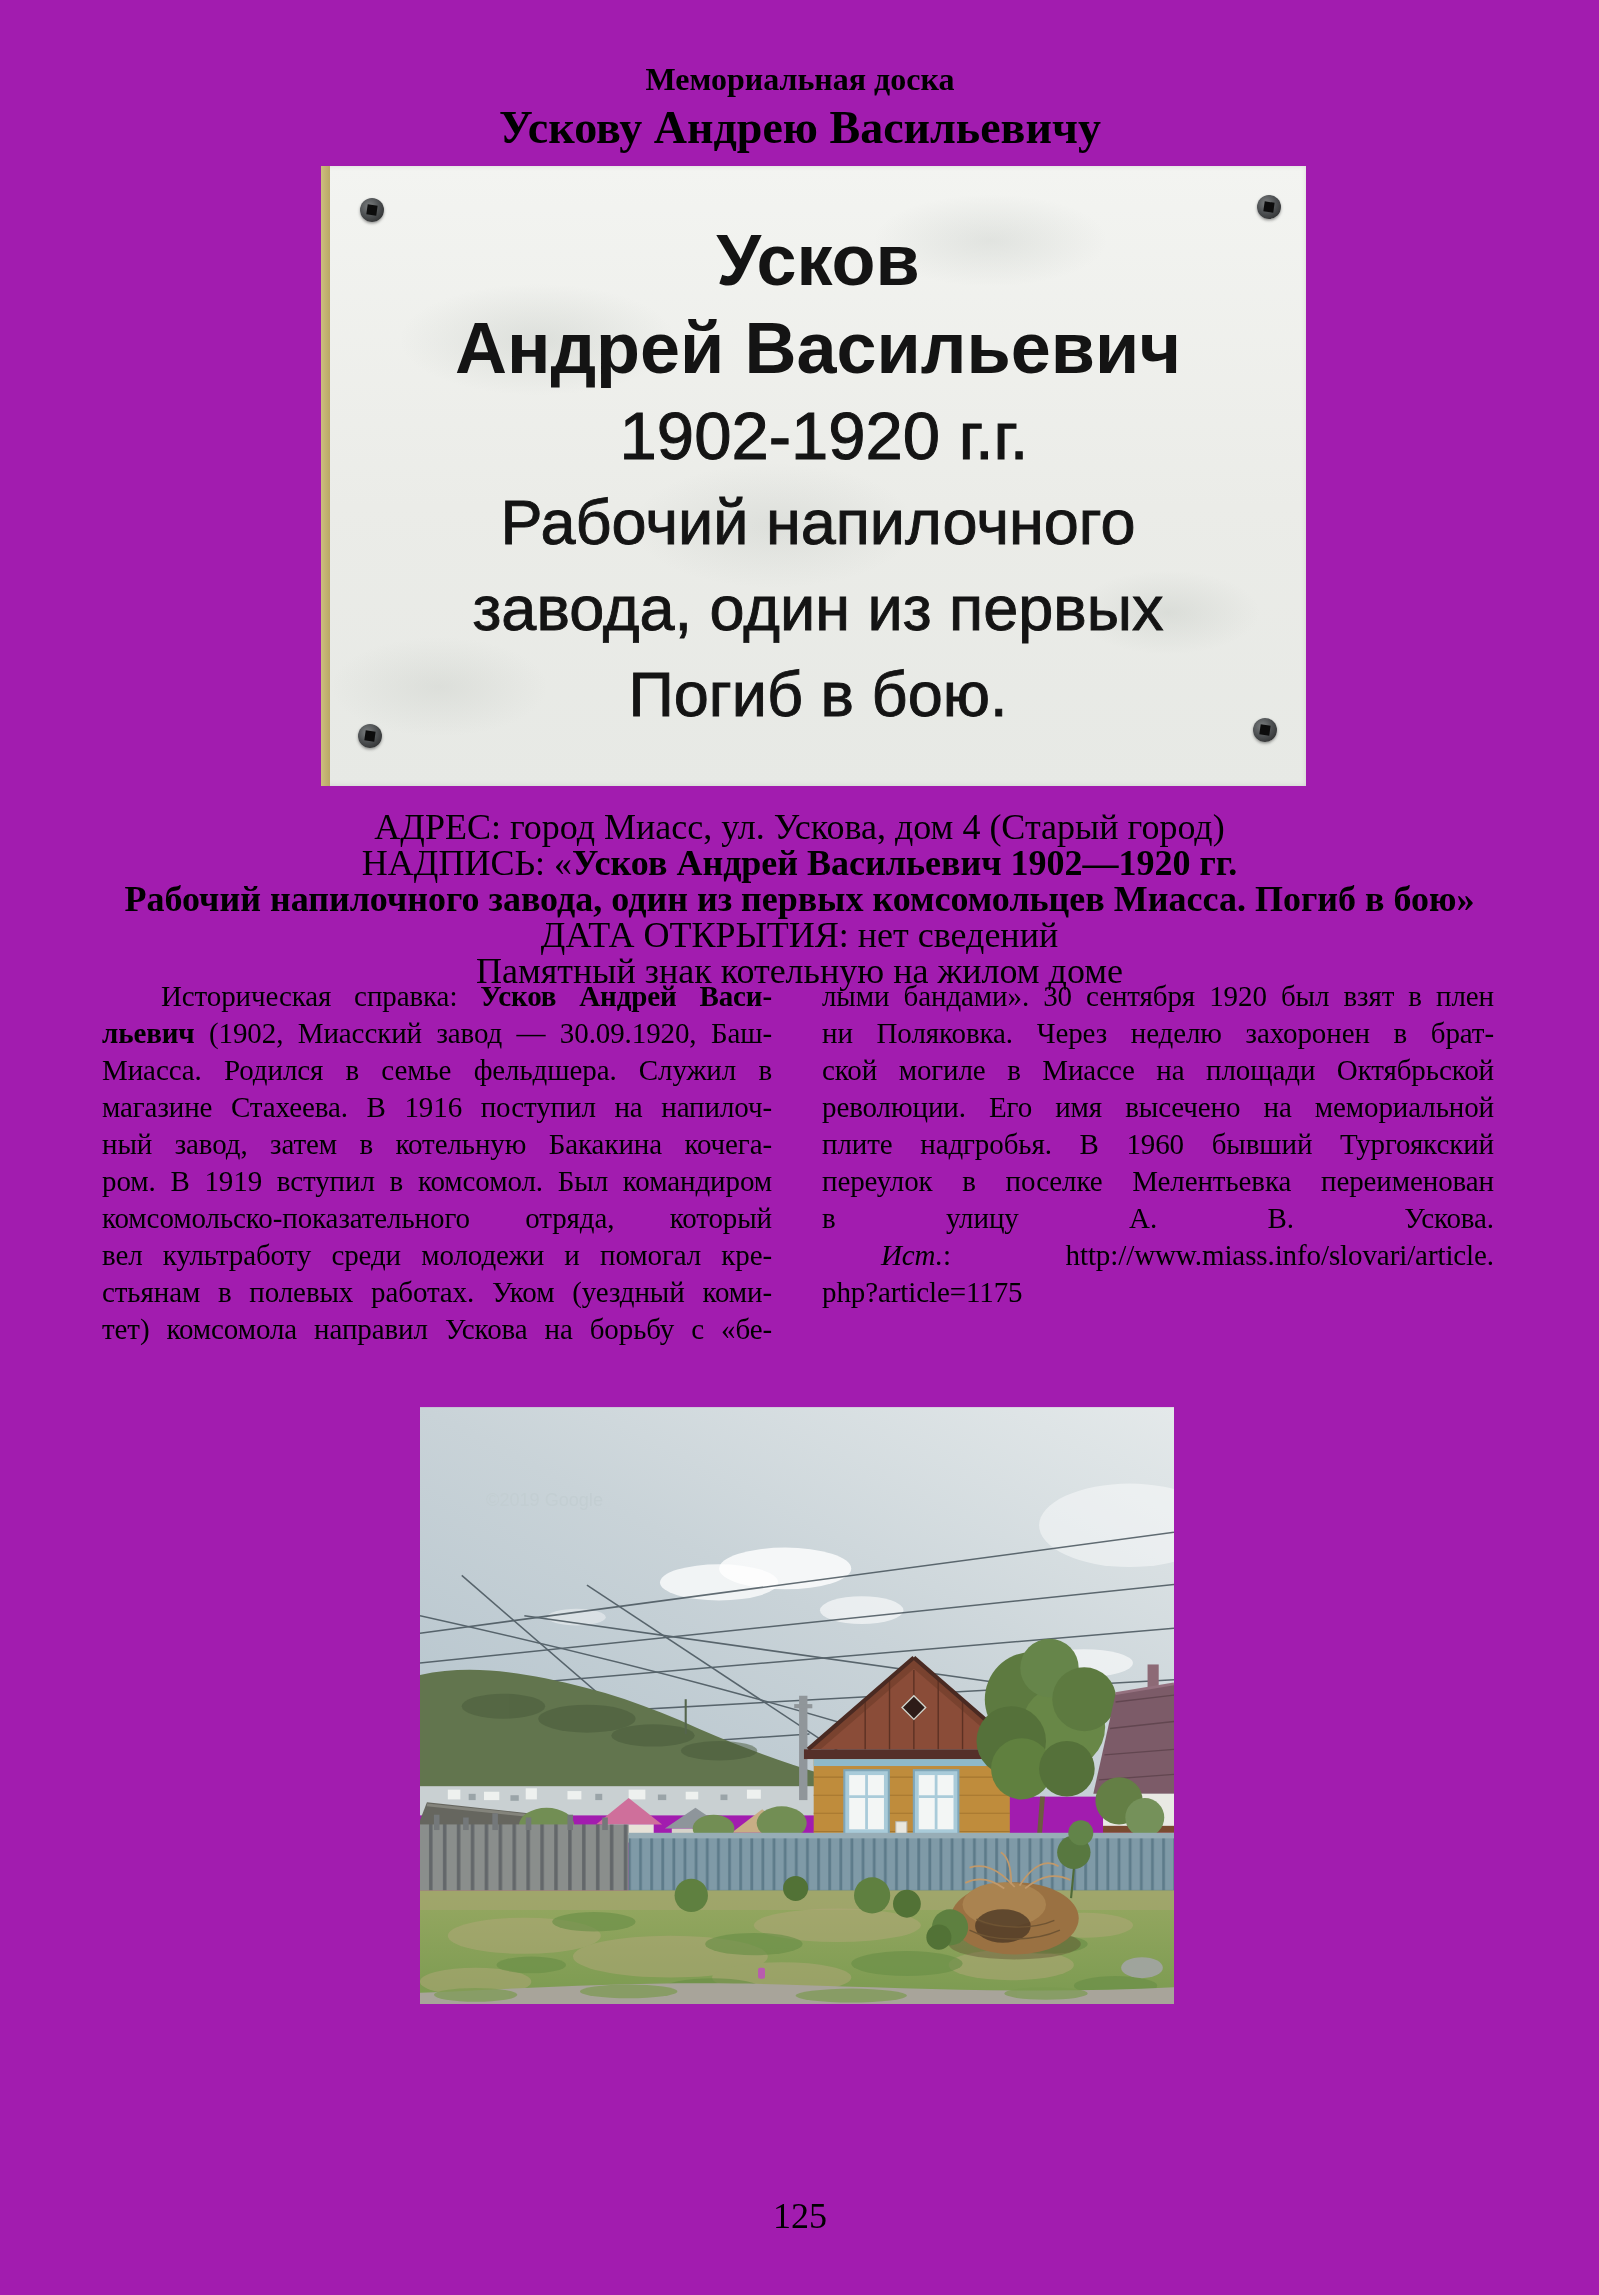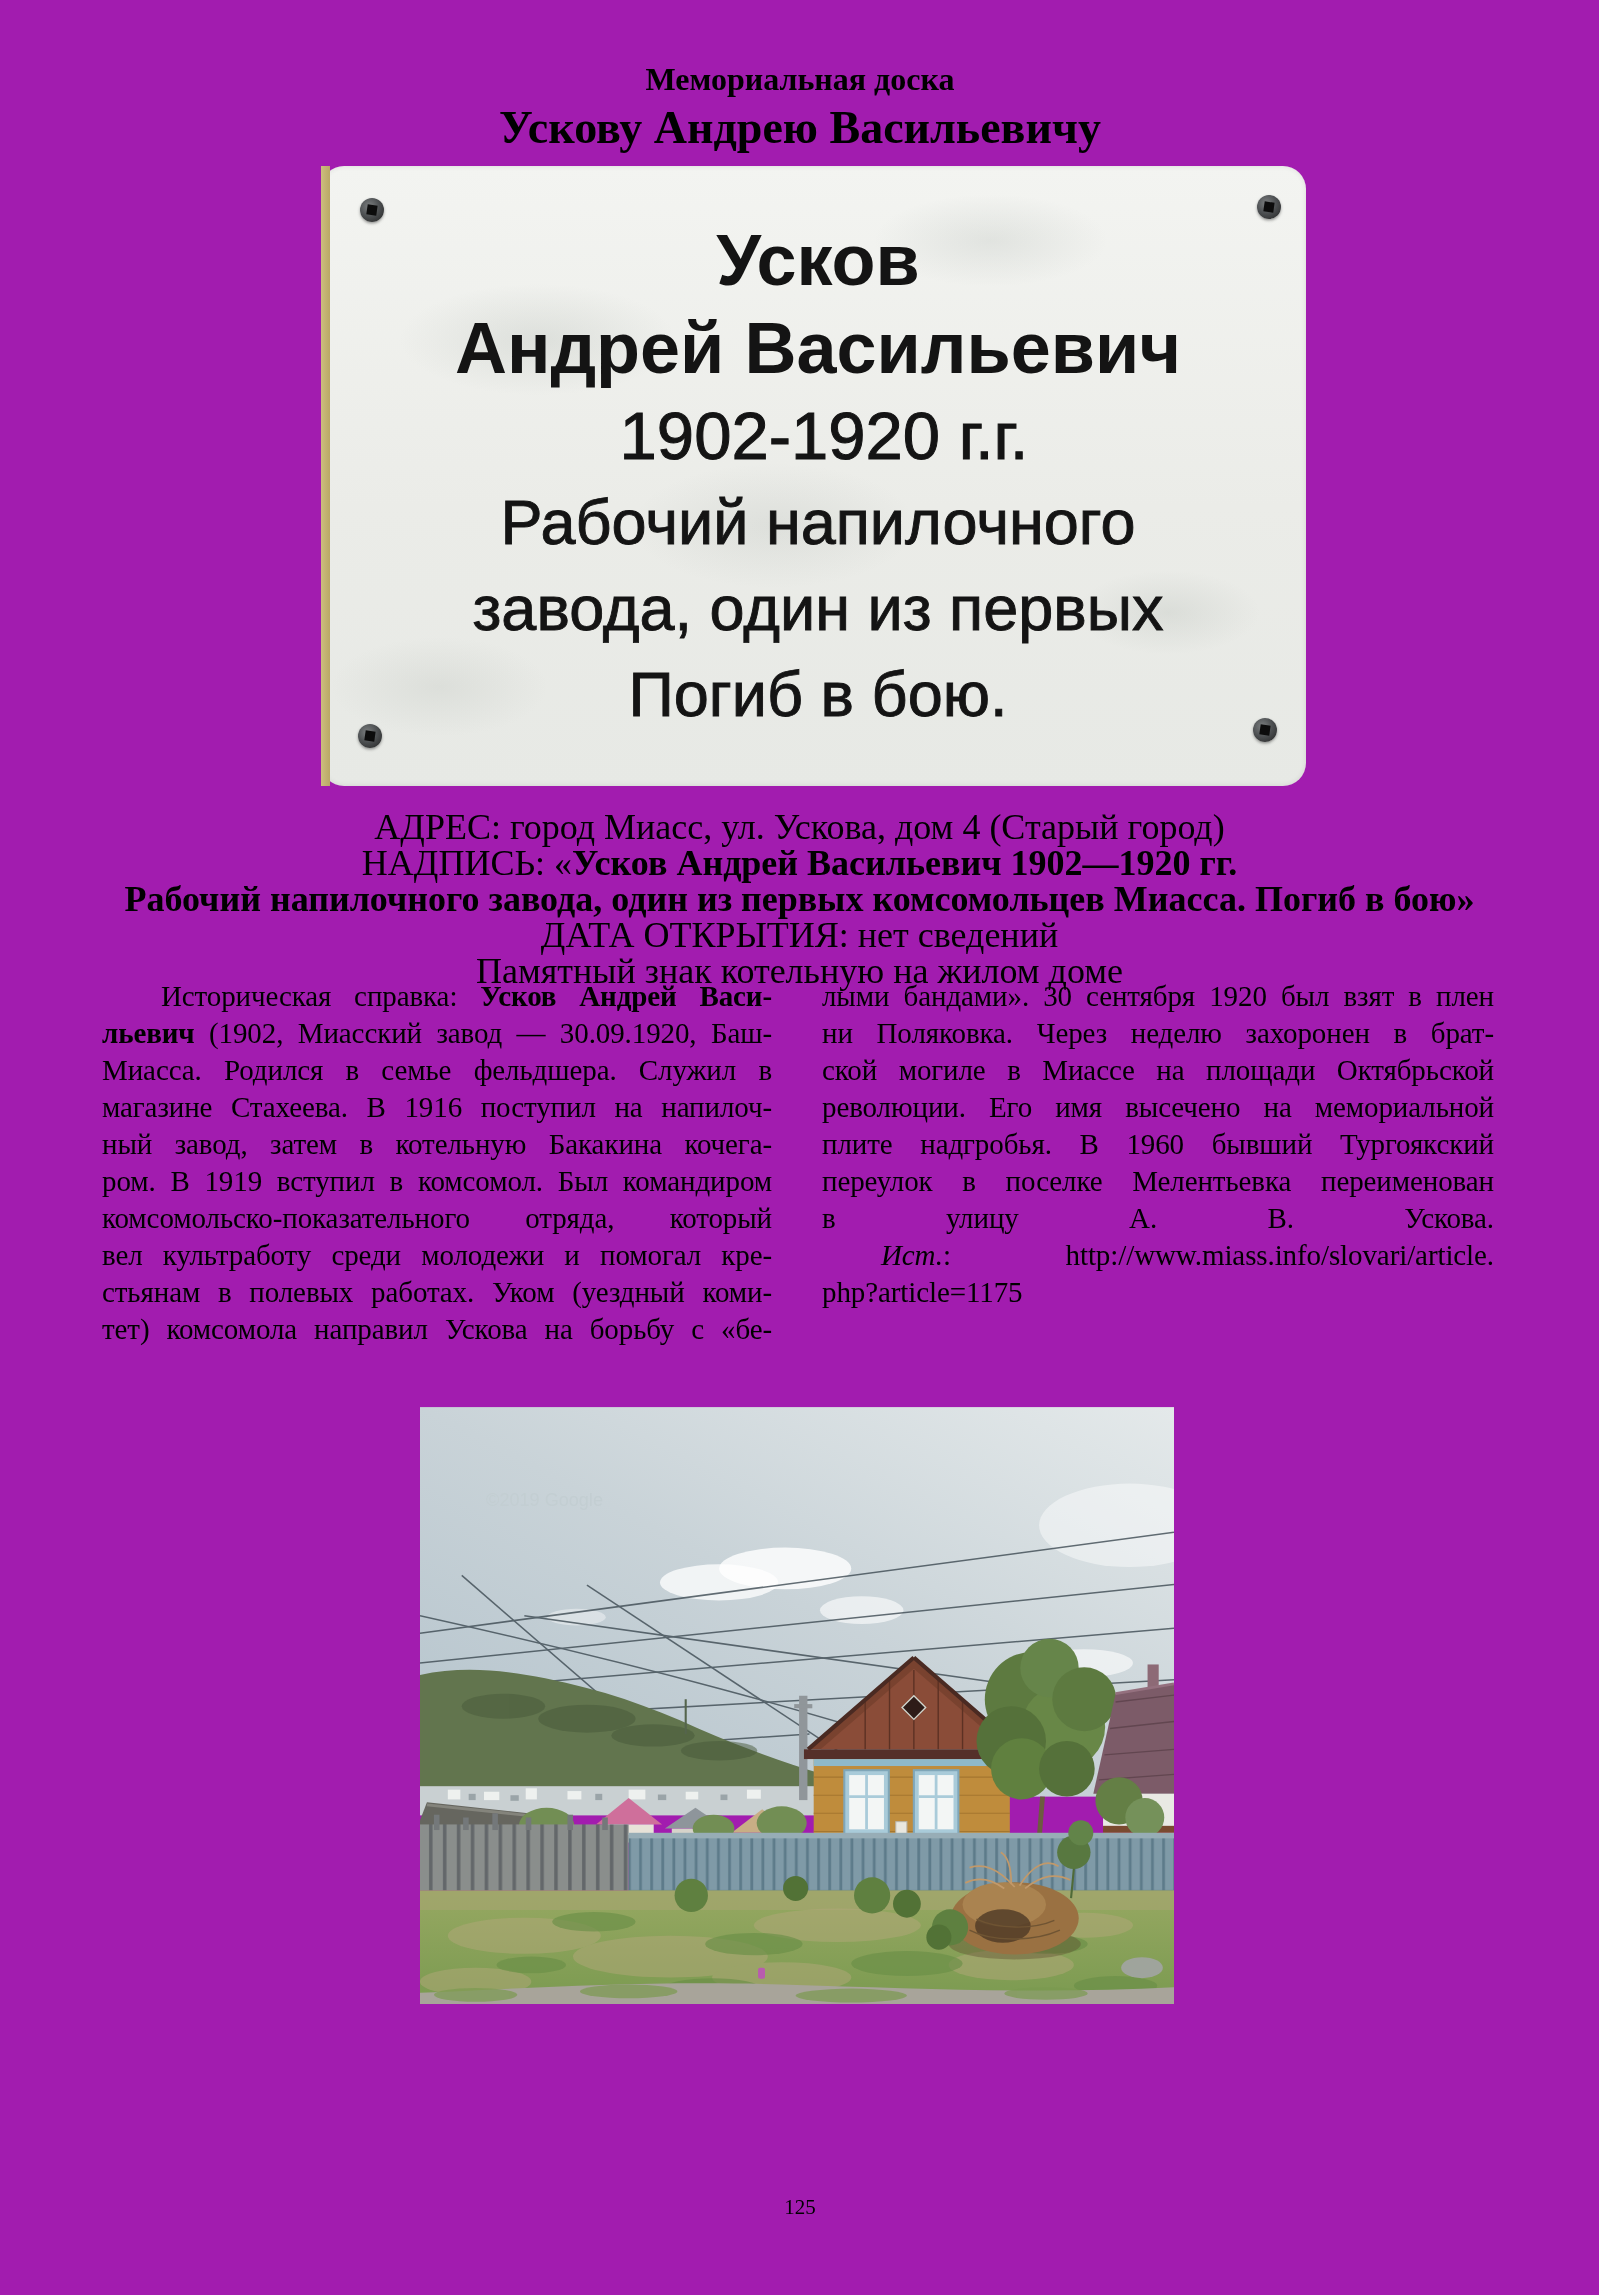--- a/index.html
+++ b/index.html
@@ -14,21 +14,21 @@
   
   #plaque{position:absolute;left:321px;top:166px;width:985px;height:620px;
     background-color:#ecedea;
     background-image:
       radial-gradient(ellipse 223px 90px at 22% 28%, rgba(148,158,150,.20), transparent 62%),
       radial-gradient(ellipse 195px 77px at 68% 12%, rgba(140,150,144,.16), transparent 60%),
       radial-gradient(ellipse 237px 104px at 46% 58%, rgba(132,142,136,.13), transparent 60%),
       radial-gradient(ellipse 153px 70px at 86% 72%, rgba(140,150,142,.16), transparent 60%),
       radial-gradient(ellipse 181px 83px at 12% 84%, rgba(150,158,150,.15), transparent 60%),
       linear-gradient(180deg,#f3f4f1 0%,#ebece8 55%,#e7e9e5 100%);
-    box-shadow:inset 0 0 5.6px rgba(60,60,55,.12);border-radius:23px;}
+    box-shadow:inset 0 0 5.6px rgba(60,60,55,.12);}
   #plaque .edge{position:absolute;left:0;top:0;width:9px;height:100%;
     background:linear-gradient(90deg,#cdbd7e,#b9a866);}
   #plaque-text{position:absolute;left:9px;top:0;width:976px;height:620px;
     display:flex;flex-direction:column;justify-content:center;align-items:center;
     font-family:"Liberation Sans","DejaVu Sans",sans-serif;color:#141414;text-align:center;}
   .plaque-line{white-space:nowrap;}
   .plaque-line:nth-child(1),.plaque-line:nth-child(2){font-size:72px;line-height:88px;font-weight:700;}
   .plaque-line:nth-child(3){font-size:67px;line-height:87px;font-weight:400;margin-left:12px;-webkit-text-stroke:1px #141414;}
   .plaque-line:nth-child(n+4){font-size:63px;line-height:86px;font-weight:400;-webkit-text-stroke:0.9px #141414;}
   .screw{position:absolute;width:24px;height:24px;border-radius:50%;
@@ -51,21 +51,21 @@
   .indent{display:inline-block;width:59px;}
   .b{font-weight:700;}
   .it{font-style:italic;}
   #src-line2{text-align:left;}
 
   
   #house-photo{position:absolute;left:420px;top:1407px;width:754px;height:597px;}
 
   
   #page-num{position:absolute;left:0;top:2195px;width:1600px;text-align:center;
-    font-size:21px;}
+    font-size:36px;}
 </style>
 </head>
 <body>
 
 <div id="page">
 
   <div class="hdr" id="hdr-sub">Мемориальная доска</div>
   <div class="hdr" id="hdr-title">Ускову Андрею Васильевичу</div>
 
   <div id="plaque">

